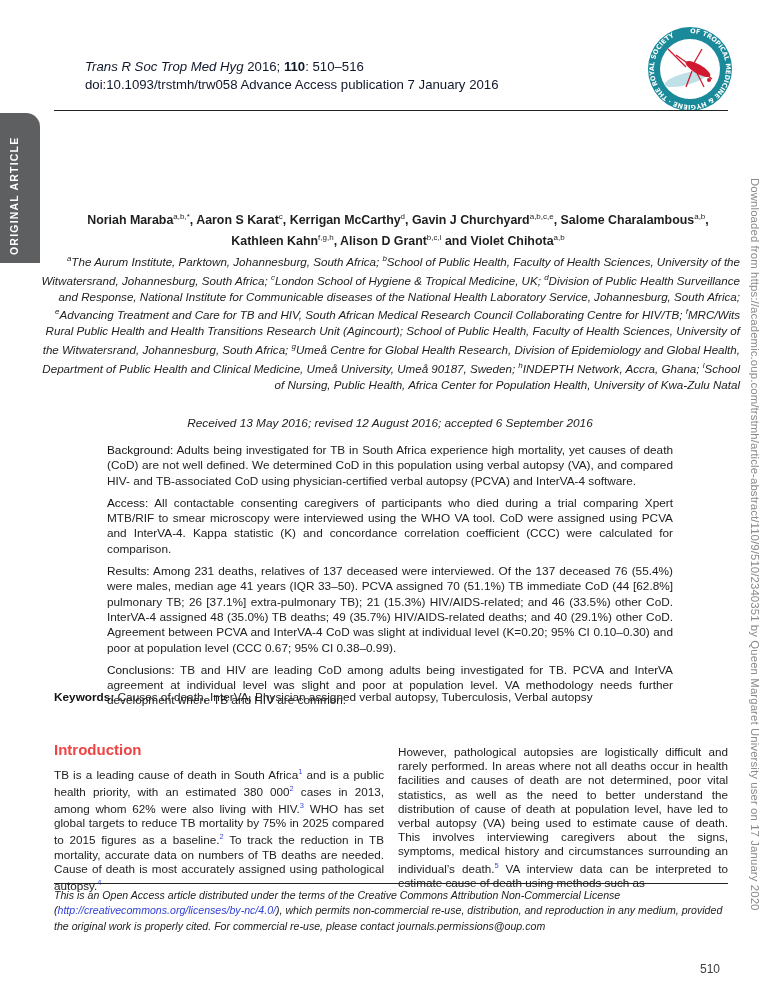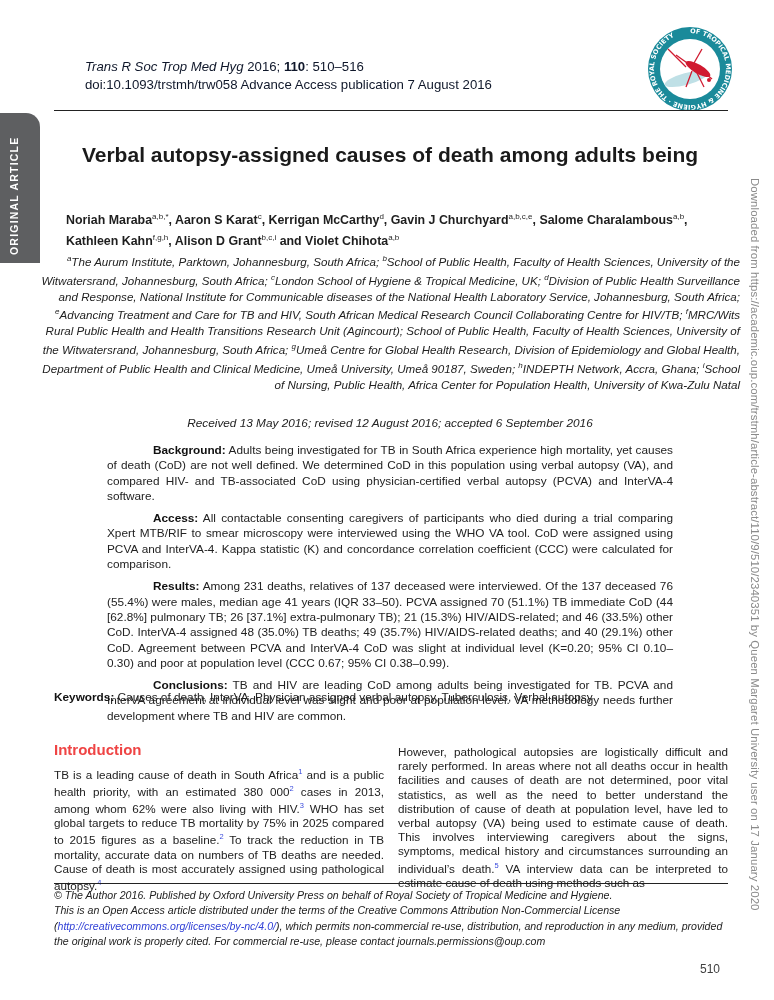--- a/index.html
+++ b/index.html
@@ -13,30 +13,30 @@
   .top-rule { left:54px; top:110px; width:674px; height:1px; background:#222; }
   .side-tab { left:0; top:113px; width:40px; height:150px; background:#5e5f61;
               border-top-right-radius:14px; }
   .side-tab span { position:absolute; left:8px; top:142px; transform-origin:0 0;
                    transform:rotate(-90deg); color:#fff; font-weight:bold; font-size:10.5px;
                    letter-spacing:1.2px; white-space:nowrap; }
   .side-note { left:749px; top:178px; transform-origin:0 0; transform:rotate(90deg) translateY(-12px);
                white-space:nowrap; font-size:11.4px; color:#8a8a8a; letter-spacing:0.1px; }
   .title { left:60px; width:660px; top:142px; text-align:center; font-size:21px;
            font-weight:bold; line-height:26px; color:#1a1a1a; }
-  .authors { left:66px; width:680px; top:208px; font-size:12.4px;
+  .authors { left:58px; width:680px; top:208px; text-align:center; font-size:12.4px;
              font-weight:bold; line-height:18px; color:#1e1e1e; }
   .authors sup, .affil sup { font-size:8px; font-weight:normal; }
   .affil { left:40px; width:700px; top:251px; text-align:right; font-size:11.6px;
            font-style:italic; line-height:15.9px; color:#222; }
   .corr { left:40px; width:700px; top:377px; text-align:center; font-size:10.3px; line-height:14px; color:#222; }
   .received { left:40px; width:700px; top:416px; text-align:center; font-size:11.8px; font-style:italic; color:#222; }
   .abstract { left:107px; width:566px; top:443px; font-size:11.8px; line-height:15.3px; color:#222; text-align:justify; }
   .abstract p { margin:0 0 7px 0; }
-  .abstract b { font-weight:bold; color:#111;margin-left:46px; }
+  .abstract b { font-weight:normal; color:#111; }
   .keywords { left:54px; width:680px; top:690px; font-size:11.8px; color:#222; }
   .keywords b { font-weight:bold; color:#111;text-align:center; }
   .intro-h { left:54px; top:741px; font-size:15px; font-weight:bold; color:#ef4444; }
   .col { top:765px; width:330px; font-size:11.7px; line-height:14.2px; color:#222; text-align:justify; hyphens:auto; }
   .col.left { left:54px; }
   .col.right { left:398px; top:745px; }
   .col sup { color:#3a4bdc; font-size:7.5px; }
   .bottom-rule { left:54px; top:883px; width:674px; height:1px; background:#222; }
   .license { left:54px; width:680px; top:888px; font-size:10.6px; font-style:italic; line-height:15.3px; color:#222; }
   .license .link { color:#2f3fd6; }
@@ -44,21 +44,21 @@
 </style>
 </head>
 <body>
 
 <div class="abs journal-ref">
   <div>
     <span class="jname">Trans R Soc Trop Med Hyg</span>
     <span>2016;</span>
     <b>110</b><span>: 510–516</span>
   </div>
-  <div>doi:10.1093/trstmh/trw058  Advance Access publication 7 August 2016</div>
+  <div>doi:10.1093/trstmh/trw058  Advance Access publication 7 January 2016</div>
 </div>
 
 <div class="abs logo">
   <svg width="88" height="88" viewBox="0 0 88 88">
     <circle cx="44" cy="44" r="42" fill="#1a8a9a"></circle>
     <circle cx="44" cy="44" r="30" fill="#ffffff"></circle>
     <ellipse cx="40" cy="54" rx="22" ry="6" fill="#bfe0e6" transform="rotate(-15 40 54)"></ellipse>
     <g stroke="#d0192f" stroke-width="1.3" fill="none">
       <line x1="22" y1="24" x2="40" y2="42"></line>
       <line x1="46" y1="46" x2="40" y2="62"></line>
@@ -78,21 +78,20 @@
 
 <div class="abs top-rule"></div>
 
 <div class="abs side-tab">
   <span>ORIGINAL ARTICLE</span>
 </div>
 
 <div class="abs side-note">Downloaded from https://academic.oup.com/trstmh/article-abstract/110/9/510/2340351 by Queen Margaret University user on 17 January 2020</div>
 
 <div class="abs title">
-  <div>Verbal autopsy-assigned causes of death among adults being</div>
 </div>
 
 <div class="abs authors" id="authors"><span>Noriah Maraba</span><sup>a,b,*</sup>, <span>Aaron S Karat</span><sup>c</sup>, <span>Kerrigan McCarthy</span><sup>d</sup>, <span>Gavin J Churchyard</span><sup>a,b,c,e</sup>, <span>Salome Charalambous</span><sup>a,b</sup>,<br><span>Kathleen Kahn</span><sup>f,g,h</sup>, <span>Alison D Grant</span><sup>b,c,i</sup> and <span>Violet Chihota</span><sup>a,b</sup></div>
 
 <div class="abs affil" id="affil"><sup>a</sup><span>The Aurum Institute, Parktown, Johannesburg, South Africa; </span><sup>b</sup><span>School of Public Health, Faculty of Health Sciences, University of the Witwatersrand, Johannesburg, South Africa; </span><sup>c</sup><span>London School of Hygiene &amp; Tropical Medicine, UK; </span><sup>d</sup><span>Division of Public Health Surveillance and Response, National Institute for Communicable diseases of the National Health Laboratory Service, Johannesburg, South Africa; </span><sup>e</sup><span>Advancing Treatment and Care for TB and HIV, South African Medical Research Council Collaborating Centre for HIV/TB; </span><sup>f</sup><span>MRC/Wits Rural Public Health and Health Transitions Research Unit (Agincourt); School of Public Health, Faculty of Health Sciences, University of the Witwatersrand, Johannesburg, South Africa; </span><sup>g</sup><span>Umeå Centre for Global Health Research, Division of Epidemiology and Global Health, Department of Public Health and Clinical Medicine, Umeå University, Umeå 90187, Sweden; </span><sup>h</sup><span>INDEPTH Network, Accra, Ghana; </span><sup>i</sup><span>School of Nursing, Public Health, Africa Center for Population Health, University of Kwa-Zulu Natal</span></div>
 
 <div class="abs corr">
 </div>
 
 <div class="abs received">Received 13 May 2016; revised 12 August 2016; accepted 6 September 2016</div>
@@ -107,16 +106,15 @@
 <div class="abs keywords">
   <b>Keywords:</b><span> Causes of death, InterVA, Physician assigned verbal autopsy, Tuberculosis, Verbal autopsy</span>
 </div>
 
 <div class="abs intro-h">Introduction</div>
 <div class="abs col left" id="intro-left">TB is a leading cause of death in South Africa<sup>1</sup> and is a public health priority, with an estimated 380 000<sup>2</sup> cases in 2013, among whom 62% were also living with HIV.<sup>3</sup> WHO has set global targets to reduce TB mortality by 75% in 2025 compared to 2015 figures as a baseline.<sup>2</sup> To track the reduction in TB mortality, accurate data on numbers of TB deaths are needed. Cause of death is most accurately assigned using pathological autopsy.<sup>4</sup></div>
 <div class="abs col right" id="intro-right">However, pathological autopsies are logistically difficult and rarely performed. In areas where not all deaths occur in health facilities and causes of death are not determined, poor vital statistics, as well as the need to better understand the distribution of cause of death at population level, have led to verbal autopsy (VA) being used to estimate cause of death. This involves interviewing caregivers about the signs, symptoms, medical history and circumstances surrounding an individual’s death.<sup>5</sup> VA interview data can be interpreted to estimate cause of death using methods such as</div>
 
 <div class="abs bottom-rule"></div>
 <div class="abs license">
-  <div>© The Author 2016. Published by Oxford University Press on behalf of Royal Society of Tropical Medicine and Hygiene.</div>
   <div><span>This is an Open Access article distributed under the terms of the Creative Commons Attribution Non-Commercial License (</span><span class="link">http://creativecommons.org/licenses/by-nc/4.0/</span><span>), which permits non-commercial re-use, distribution, and reproduction in any medium, provided the original work is properly cited. For commercial re-use, please contact journals.permissions@oup.com</span></div>
 </div>
 <div class="abs page-num">510</div>
 
 </body></html>

